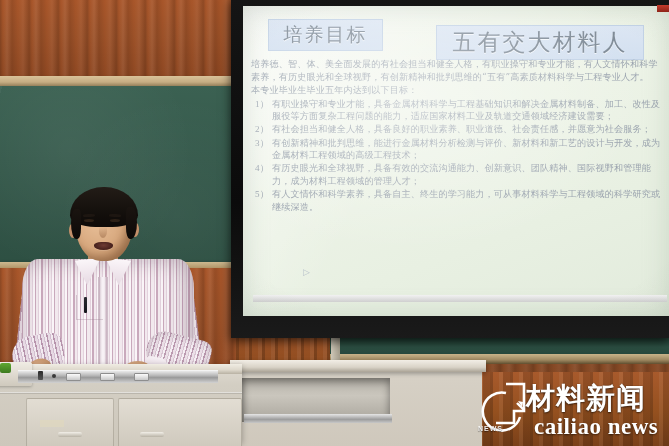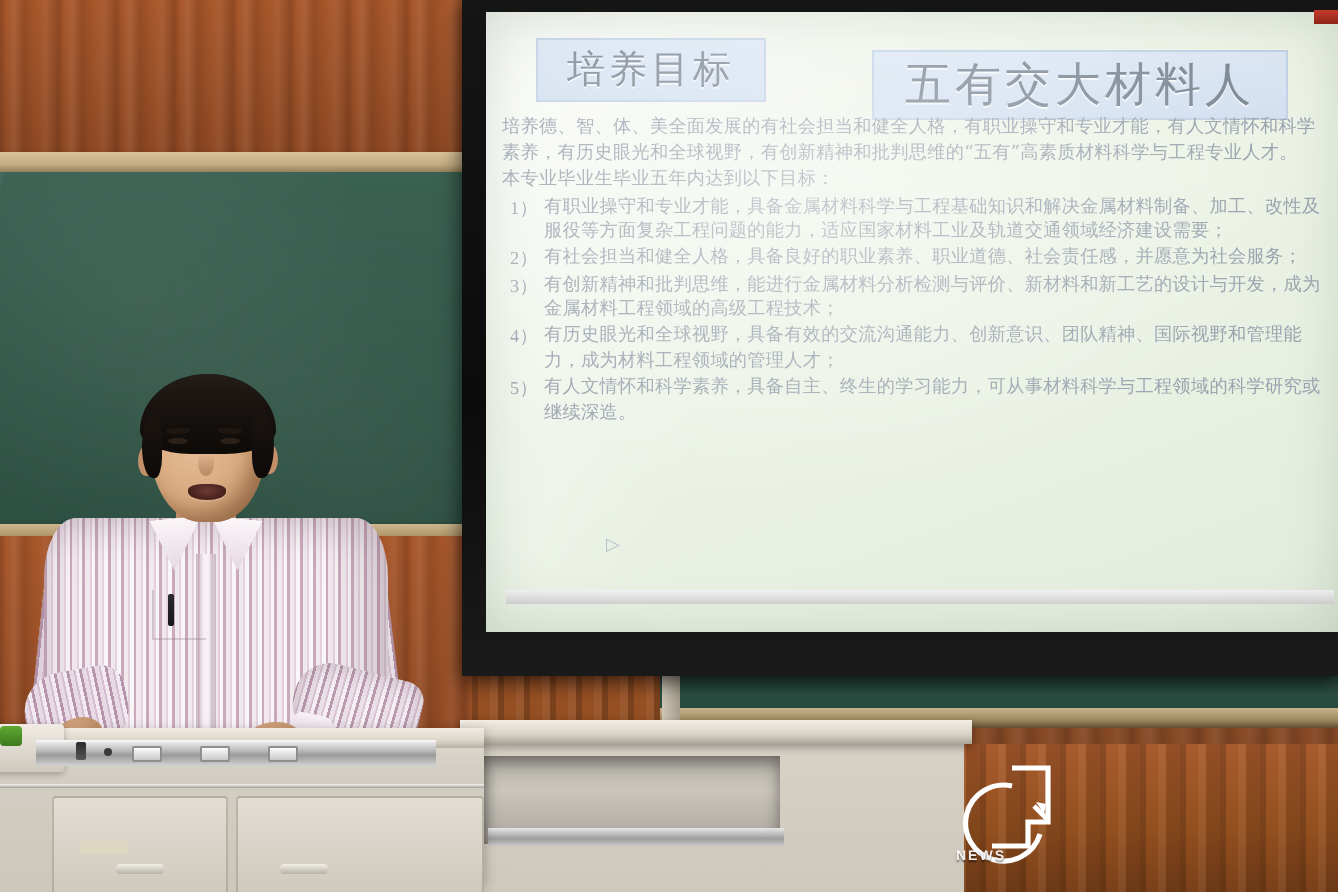--- a/index.html
+++ b/index.html
@@ -525,15 +525,17 @@
   <div class="drawer-pull" id="pull-b"></div>
 
   <div id="watermark">
     <svg id="wm-logo" viewBox="0 0 62 58">
       <path d="M40 3 L58 3 L58 30 L48 30 L48 42 L30 42" fill="none" stroke="#ffffff" stroke-width="2.6" stroke-linejoin="miter"></path>
       <path d="M40 12 A19 19 0 1 0 54 36" fill="none" stroke="#ffffff" stroke-width="2.6" stroke-linecap="butt"></path>
       <path d="M51 22 L58 29" fill="none" stroke="#ffffff" stroke-width="2.4"></path>
       <path d="M52 20 L57 21 L56 26 Z" fill="#ffffff"></path>
     </svg>
     <div id="wm-news">NEWS</div>
+    <div id="wm-cn">材料新闻</div>
+    <div id="wm-en">cailiao news</div>
   </div>
 
 </div>
 
 </body></html>

